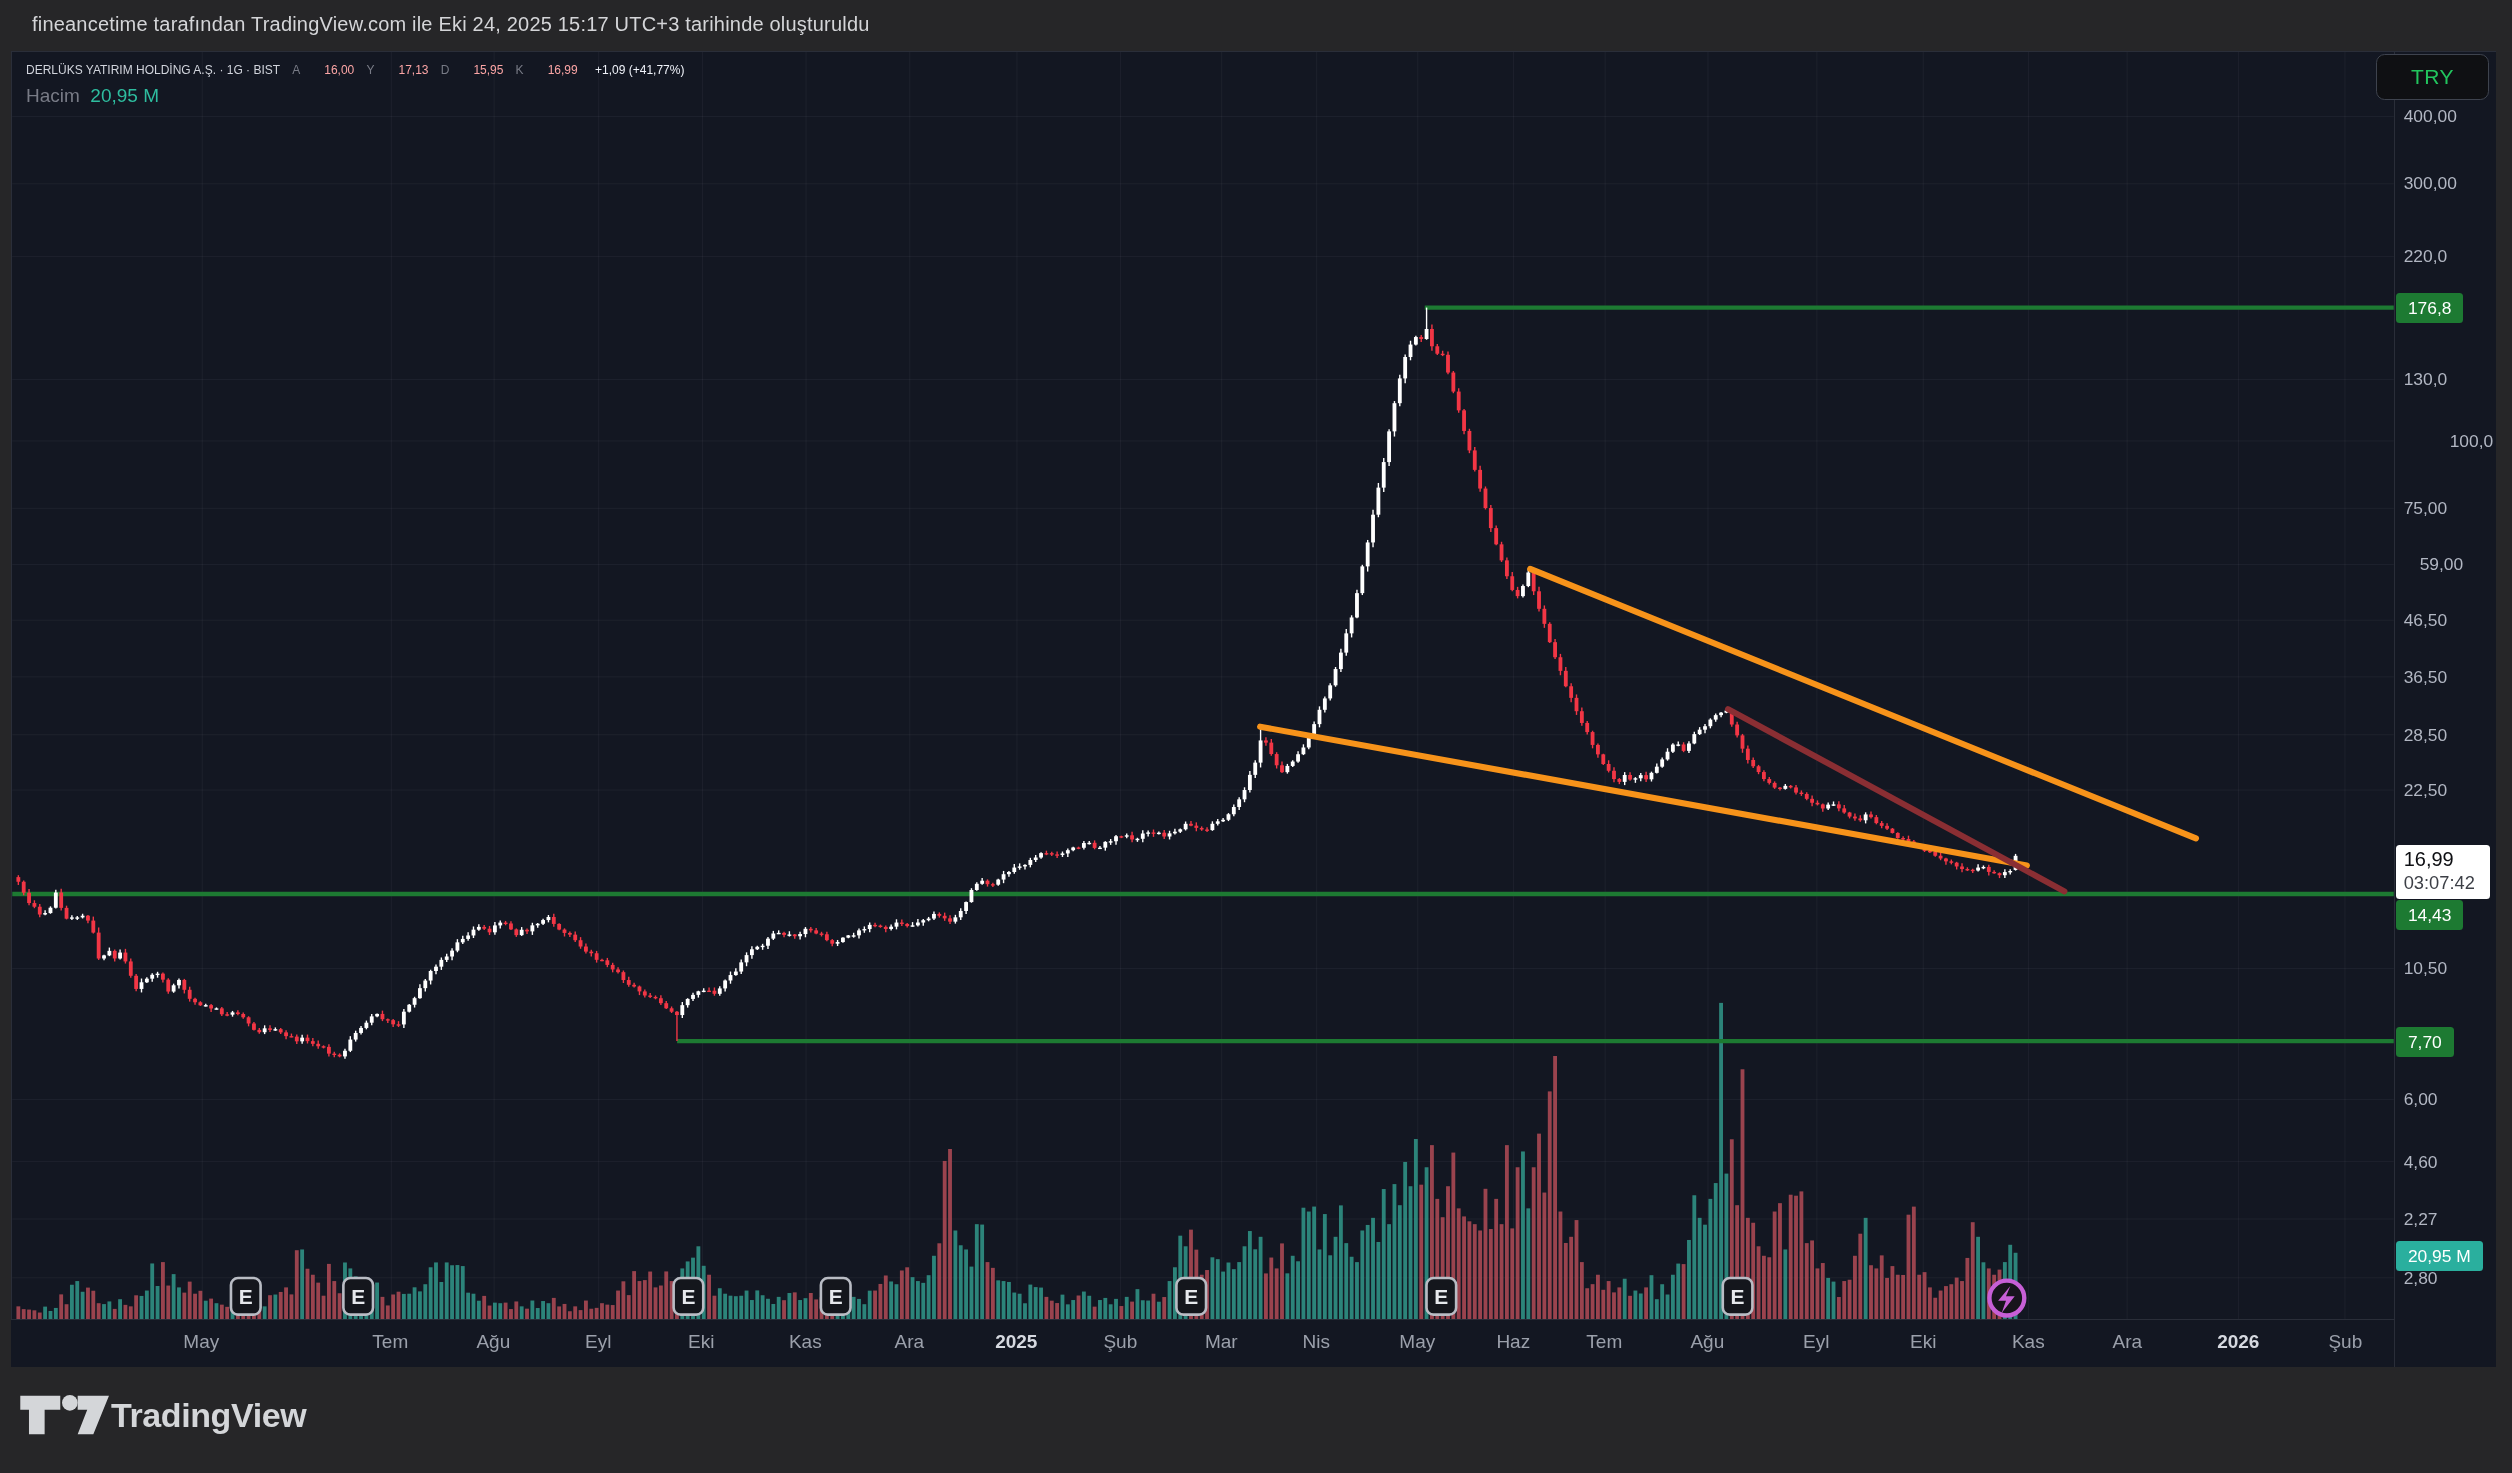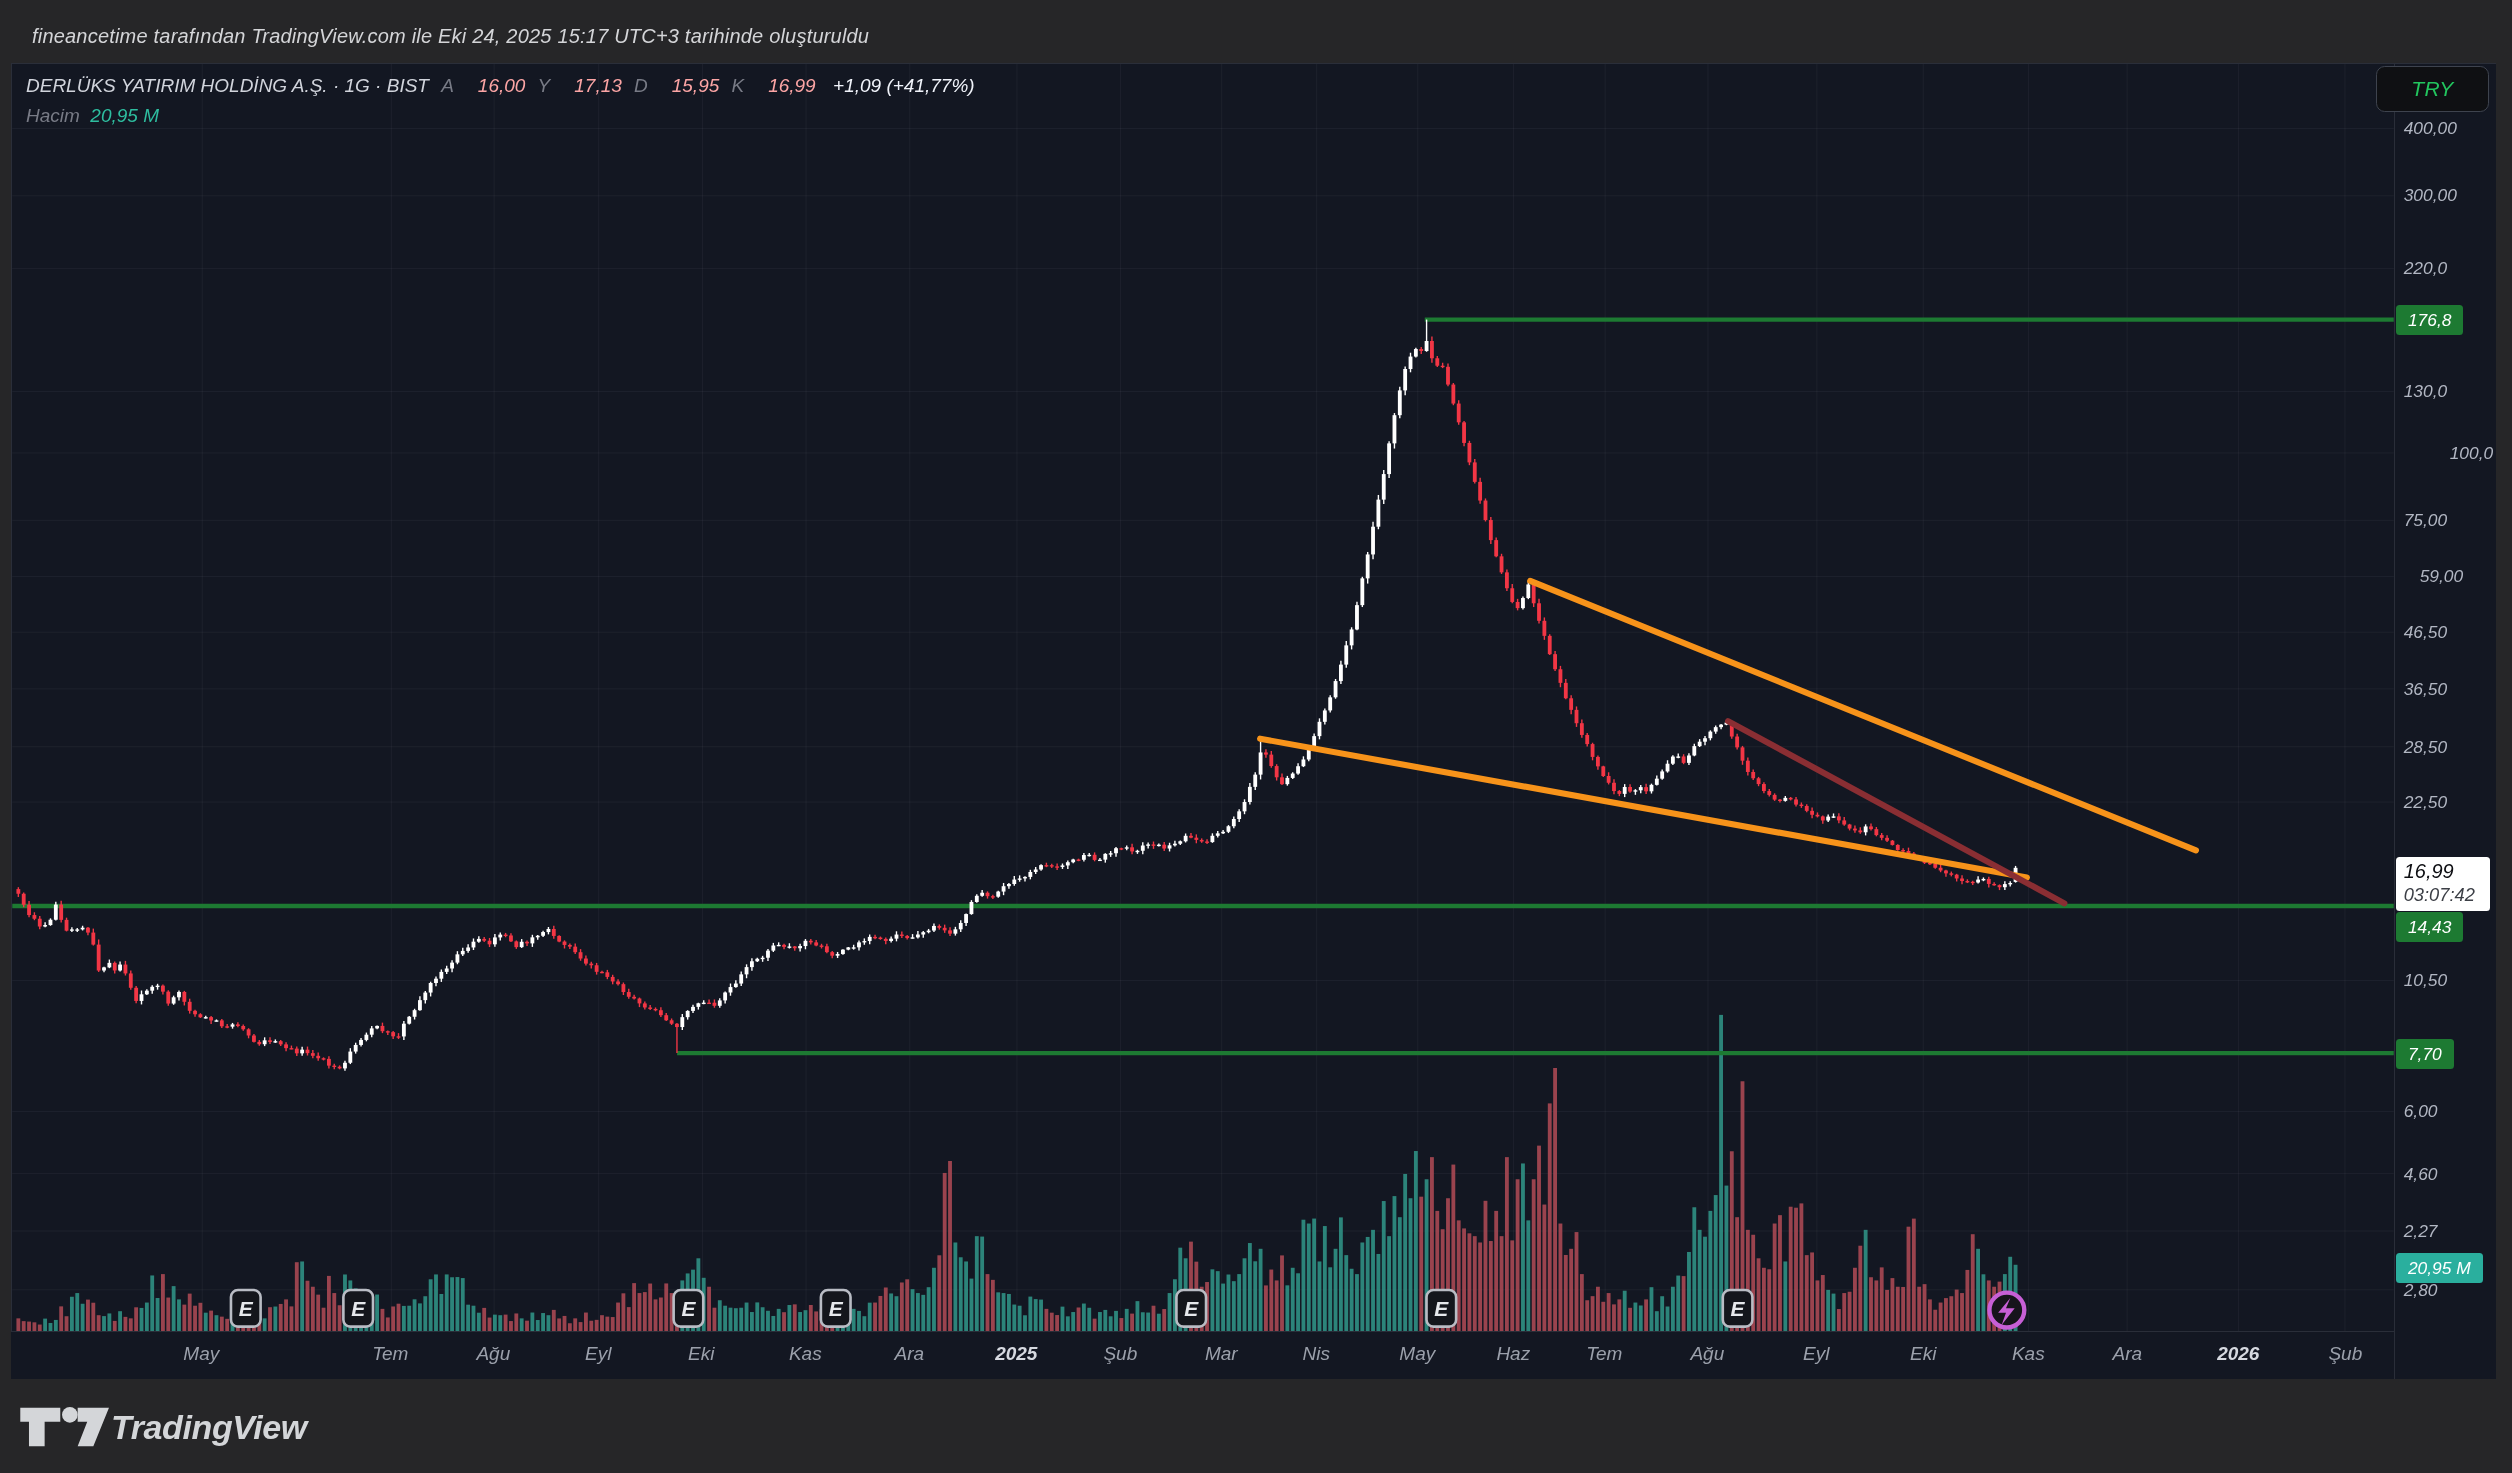--- a/index.html
+++ b/index.html
@@ -1,27 +1,27 @@
 <!DOCTYPE html>
 <html style="font-size:14px"><head>
 <meta charset="utf-8">
 <style>
   html,body{margin:0;padding:0;background:#262628;width:2512px;height:1473px;overflow:hidden;
     font-family:"Liberation Sans","DejaVu Sans",sans-serif;}
-  #root{position:absolute;left:0;top:12px;width:2512px;height:1315px;background:#262628;font-style:italic;}
+  #root{position:absolute;left:0;top:0;width:2512px;height:1315px;background:#262628;}
   
   #top-strip{position:absolute;left:0;top:0;width:2512px;height:51px;background:#262628;}
   #attribution{position:absolute;left:32px;top:13px;font-size:20px;color:#d4d5d8;letter-spacing:0.2px;}
   
   #pane{position:absolute;left:11.3px;top:51px;width:2382px;height:1267px;background:#131722;
     border-top:0.9px solid #2a2e39;border-left:0.9px solid #2a2e39;}
   #chart-svg{position:absolute;left:0;top:0;}
   
   #header{position:absolute;left:26px;top:63px;z-index:5;}
-  .sym-row{display:flex;align-items:center;gap:0;font-size:19px;white-space:pre;}
+  .sym-row{display:flex;align-items:center;gap:0;font-size:12px;white-space:pre;}
   .sym-title{color:#d1d4dc;}
   .ohlc{margin-left:12.2px;display:flex;gap:12.2px;}
   .ohlc .pair{white-space:pre;}
   .k{color:#787b86;}
   .v{color:#fca5a5;margin-left:24px;}
   .chg{color:#f0f3fa;margin-left:5.2px;}
   .vol-row{margin-top:7.8px;font-size:19px;display:flex;gap:10.5px;}
   .vol-label{color:#787b86;}
   .vol-value{color:#2ebd9f;}
   

